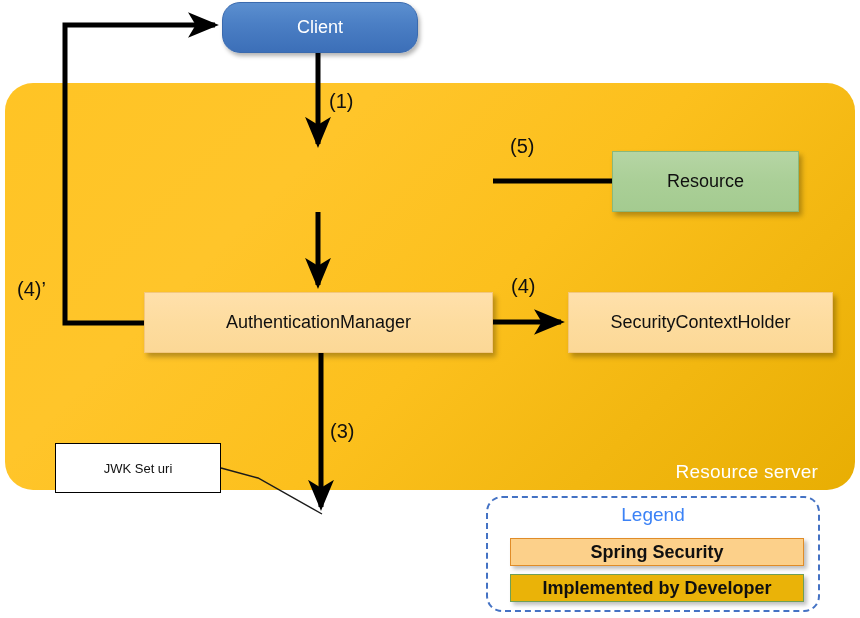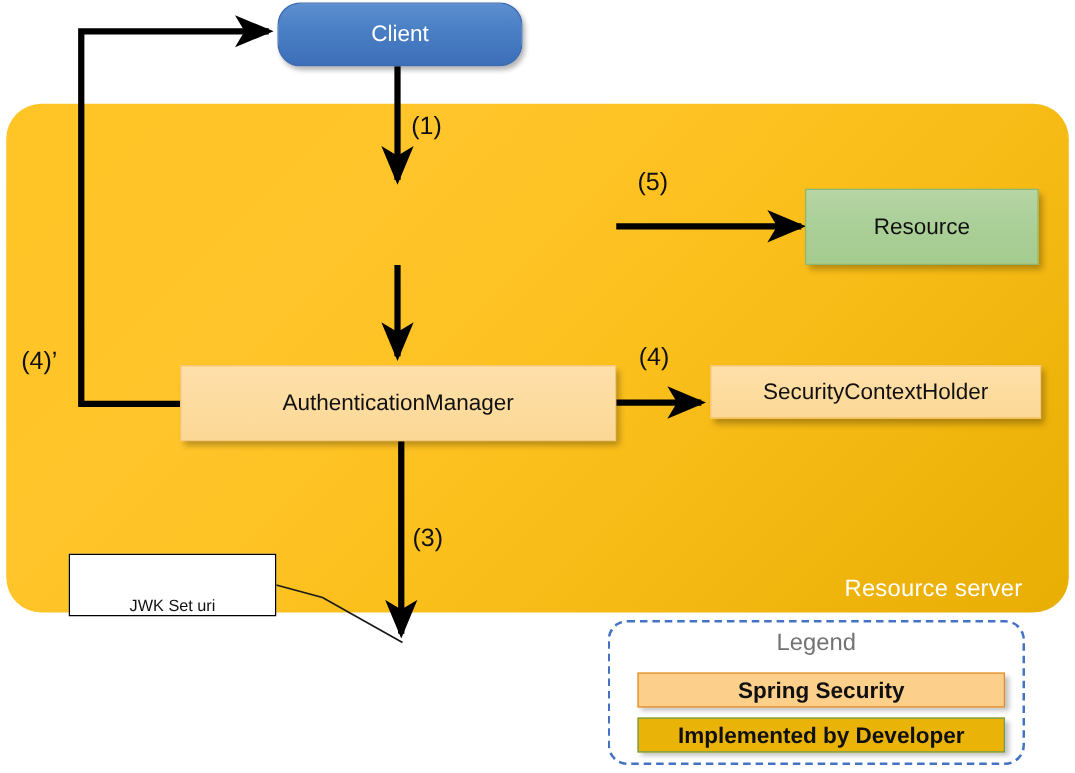--- a/index.html
+++ b/index.html
@@ -80,22 +80,22 @@
   .node-dev {
     background: linear-gradient(180deg, #b6d5a4 0%, #aacf97 50%, #a4cb90 100%);
     border: 1px solid #8ab87a;
     color: #101010;
     font-size: 18px;
     box-shadow: 3px 4px 5px rgba(0,0,0,0.28);
   }
 
   .node-filter  { left: 144px; top: 151px; width: 349px; height: 61px; }
   .node-authmgr { left: 144px; top: 292px; width: 349px; height: 61px; }
-  .node-resource { left: 644px; top: 151px; width: 187px; height: 61px; text-align: right; }
-  .node-sch     { left: 568px; top: 292px; width: 265px; height: 43px; }
+  .node-resource { left: 612px; top: 151px; width: 187px; height: 61px; text-align: right; }
+  .node-sch     { left: 568px; top: 292px; width: 265px; height: 61px; }
 
   .node-authserver {
     left: 168px;
     top: 514px;
     width: 305px;
     height: 76px;
     border-radius: 11px;
     background: linear-gradient(180deg, #ef8b4a 0%, #ea7c39 45%, #e4692a 100%);
     border: 1px solid #dd6a2a;
     color: #ffffff;
@@ -105,21 +105,20 @@
 
   .node-jwk {
     left: 55px;
     top: 443px;
     width: 166px;
     height: 50px;
     background: #ffffff;
     border: 1.5px solid #000000;
     color: #101010;
     font-size: 13px;
-    align-items: flex-end;
   }
 
   
   .step-label {
     position: absolute;
     font-size: 20px;
     color: #101010;
     white-space: nowrap;
   }
   .step-1  { left: 329px; top: 90px; }
@@ -140,21 +139,21 @@
     border-radius: 16px;
     background: #ffffff;
   }
   .legend-title {
     position: absolute;
     left: 0;
     right: 0;
     top: 6px;
     text-align: center;
     font-size: 19px;
-    color: #737373;
+    color: #3b82f6;
   }
   .legend-chip {
     position: absolute;
     left: 22px;
     width: 294px;
     height: 28px;
     box-sizing: border-box;
     display: flex;
     align-items: center;
     justify-content: center;

